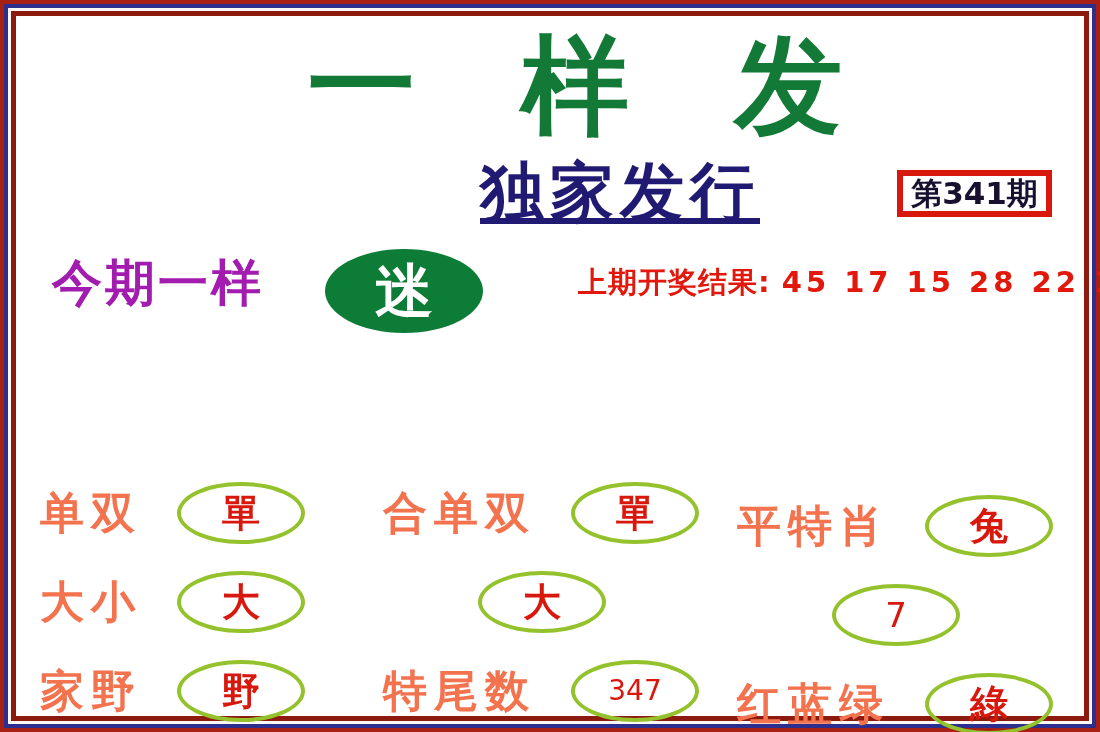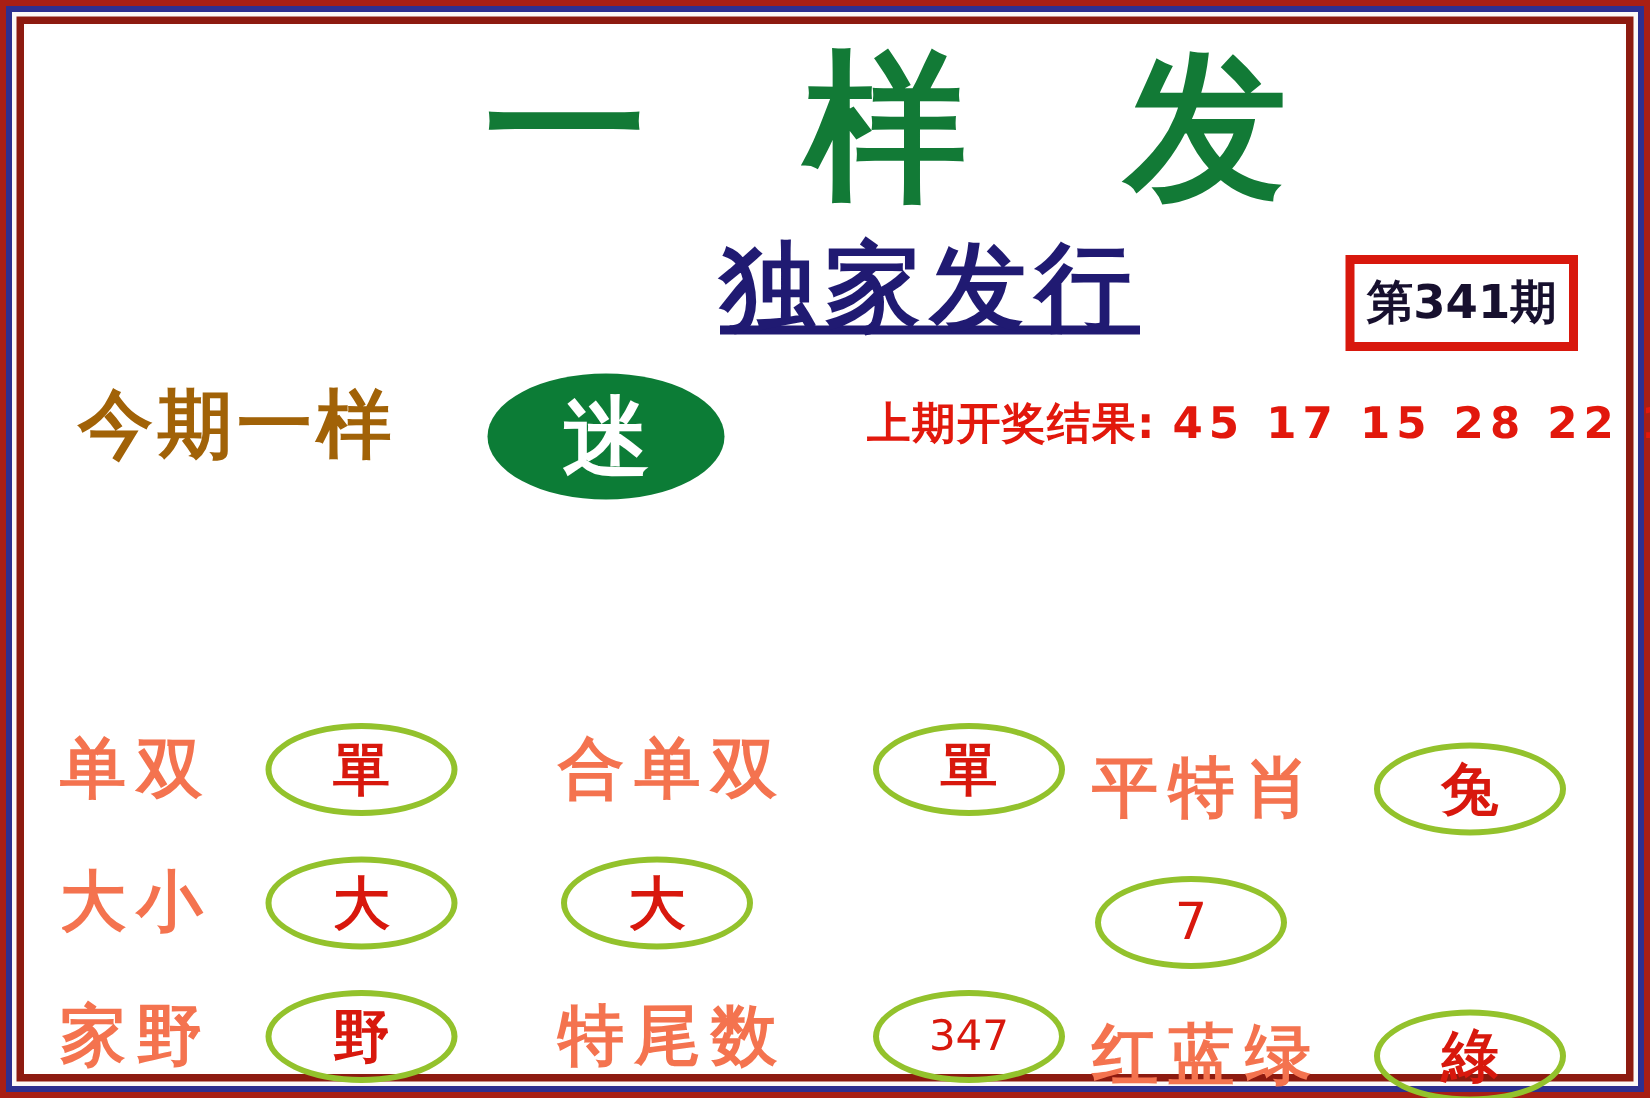--- a/index.html
+++ b/index.html
@@ -47,21 +47,21 @@
     width: 1068px; height: 700px;
     border: 2px solid #fffdfc;
   }
 
   
   .main-title {
     position: absolute;
     left: 292px;
     top: 28px;
     width: 600px;
-    text-align: right;
+    text-align: center;
     font-family: "DejaVu Sans", "Liberation Sans", sans-serif;
     font-size: 108px;
     font-weight: bold;
     color: #127a36;
     letter-spacing: 34px;
     line-height: 1.08;
     white-space: nowrap;
   }
   .sub-title {
     position: absolute;
@@ -73,21 +73,21 @@
     letter-spacing: 6px;
     line-height: 1;
     white-space: nowrap;
     text-decoration: underline;
   }
   .issue-box {
     position: absolute;
     left: 897px;
     top: 170px;
     width: 155px;
-    height: 64px;
+    height: 47px;
     background: #ffffff;
     border: 6px solid #d8180d;
     box-sizing: border-box;
     display: flex;
     align-items: center;
     justify-content: center;
   }
   .issue-text {
     font-size: 31px;
     font-weight: bold;
@@ -97,21 +97,21 @@
     white-space: nowrap;
   }
 
   
   .forecast-label {
     position: absolute;
     left: 52px;
     top: 258px;
     font-size: 50px;
     font-weight: bold;
-    color: #a16207;
+    color: #a21caf;
     letter-spacing: 3px;
     line-height: 1;
     white-space: nowrap;
   }
   .forecast-ellipse {
     position: absolute;
     left: 325px;
     top: 249px;
     width: 158px;
     height: 84px;
@@ -154,22 +154,22 @@
     grid-template-columns: 320px 350px 352px;
     grid-template-rows: 1fr 1fr 1fr;
   }
   .cell {
     display: flex;
     align-items: center;
     justify-content: flex-start;
     white-space: nowrap;
     gap: 33px;
   }
-  .cell.col2 { justify-content: space-between; padding-left: 12px; }
-  .cell.col3 { justify-content: flex-start; padding-left: 18px; margin-top: 27px; }
+  .cell.col2 { justify-content: center; padding-left: 12px; }
+  .cell.col3 { justify-content: center; padding-left: 18px; margin-top: 27px; }
   .cell-label {
     font-size: 44px;
     font-weight: bold;
     color: #f4734f;
     letter-spacing: 7px;
     line-height: 1;
   }
   .cell-oval {
     width: 128px;
     height: 62px;

